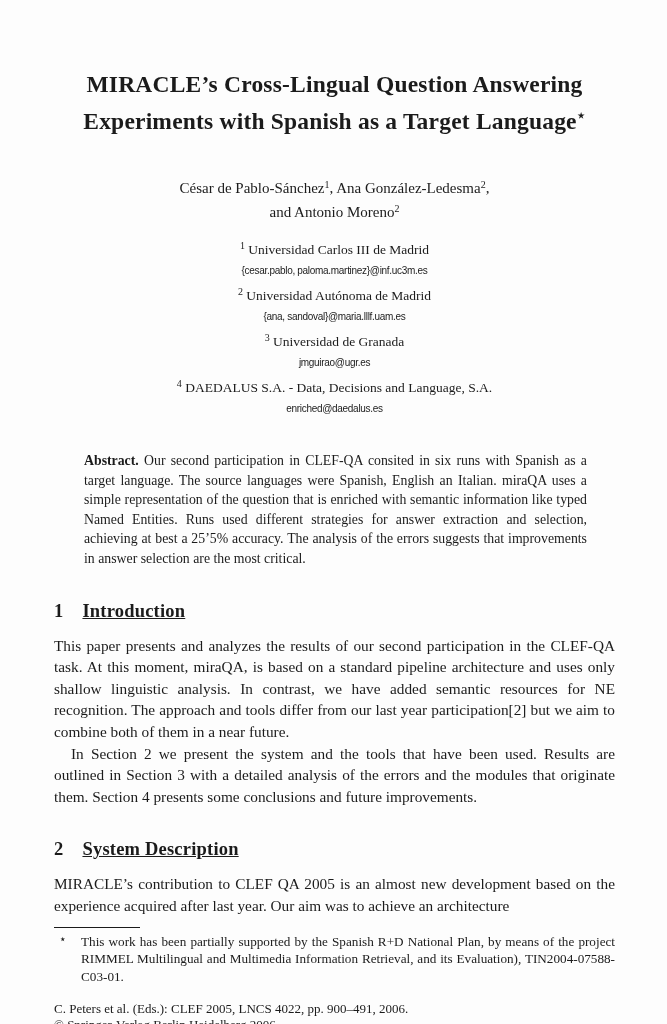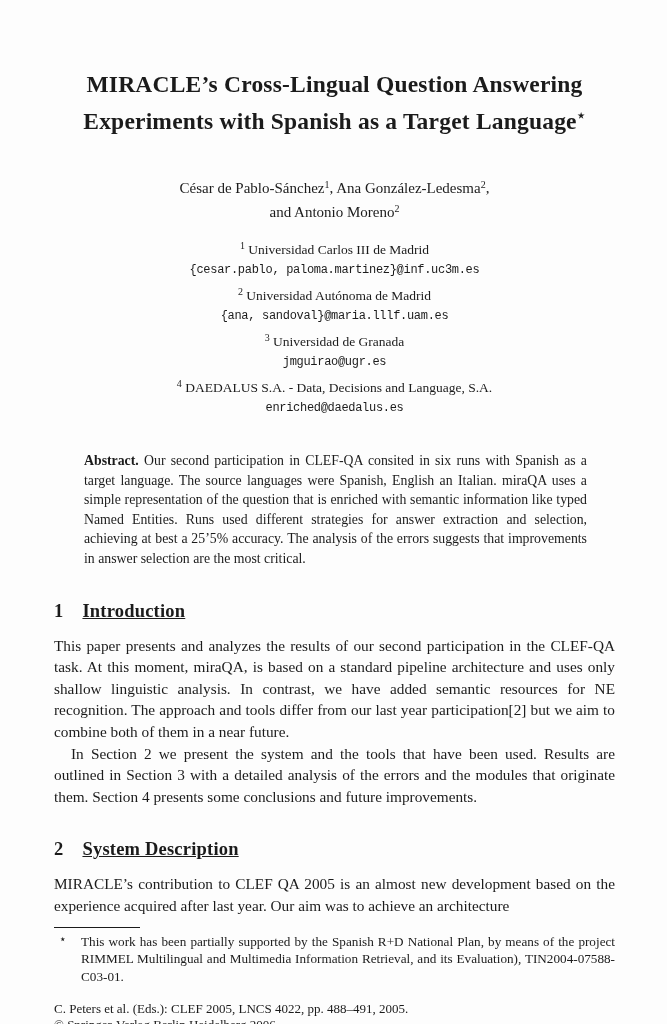--- a/index.html
+++ b/index.html
@@ -22,22 +22,22 @@
   .authors {
     margin-top: 38px; text-align: center;
     font-size: 15px; line-height: 19.5px;
   }
   sup.auth-sup, sup.affil-sup { font-size: 10px; vertical-align: 5px; }
   .affiliations {
     margin-top: 13px; text-align: center;
     font-size: 13.5px; line-height: 21px;
   }
   .affil-email {
-    font-family: Liberation Mono, monospace;
-    font-size: 12px; letter-spacing: -0.3px;
+    font-family: Liberation Sans, sans-serif;
+    font-size: 10px; letter-spacing: -0.3px;
   }
   .abstract {
     margin: 32px 28px 0 30px;
     font-size: 13.8px; line-height: 19.6px;
     text-align: justify;
   }
   .abstract-label { font-weight: bold; }
   .section-heading {
     margin-top: 32px;
     font-size: 18.5px; font-weight: bold; letter-spacing: 0.2px; text-decoration: underline;
@@ -104,17 +104,17 @@
   <p class="body-par">MIRACLE’s contribution to CLEF QA 2005 is an almost new development based on the experience acquired after last year. Our aim was to achieve an architecture</p>
 
   <div class="footnote-rule"></div>
 
   <div class="footnote">
     <span class="fn-marker">⋆</span>
     <span>This work has been partially supported by the Spanish R+D National Plan, by means of the project RIMMEL Multilingual and Multimedia Information Retrieval, and its Evaluation), TIN2004-07588-C03-01.</span>
   </div>
 
   <div class="footer">
-    <div>C. Peters et al. (Eds.): CLEF 2005, LNCS 4022, pp. 488–491, 2005.</div>
+    <div>C. Peters et al. (Eds.): CLEF 2005, LNCS 4022, pp. 900–491, 2006.</div>
     <div>© Springer-Verlag Berlin Heidelberg 2006</div>
   </div>
 
 </div>
 
 </body></html>

